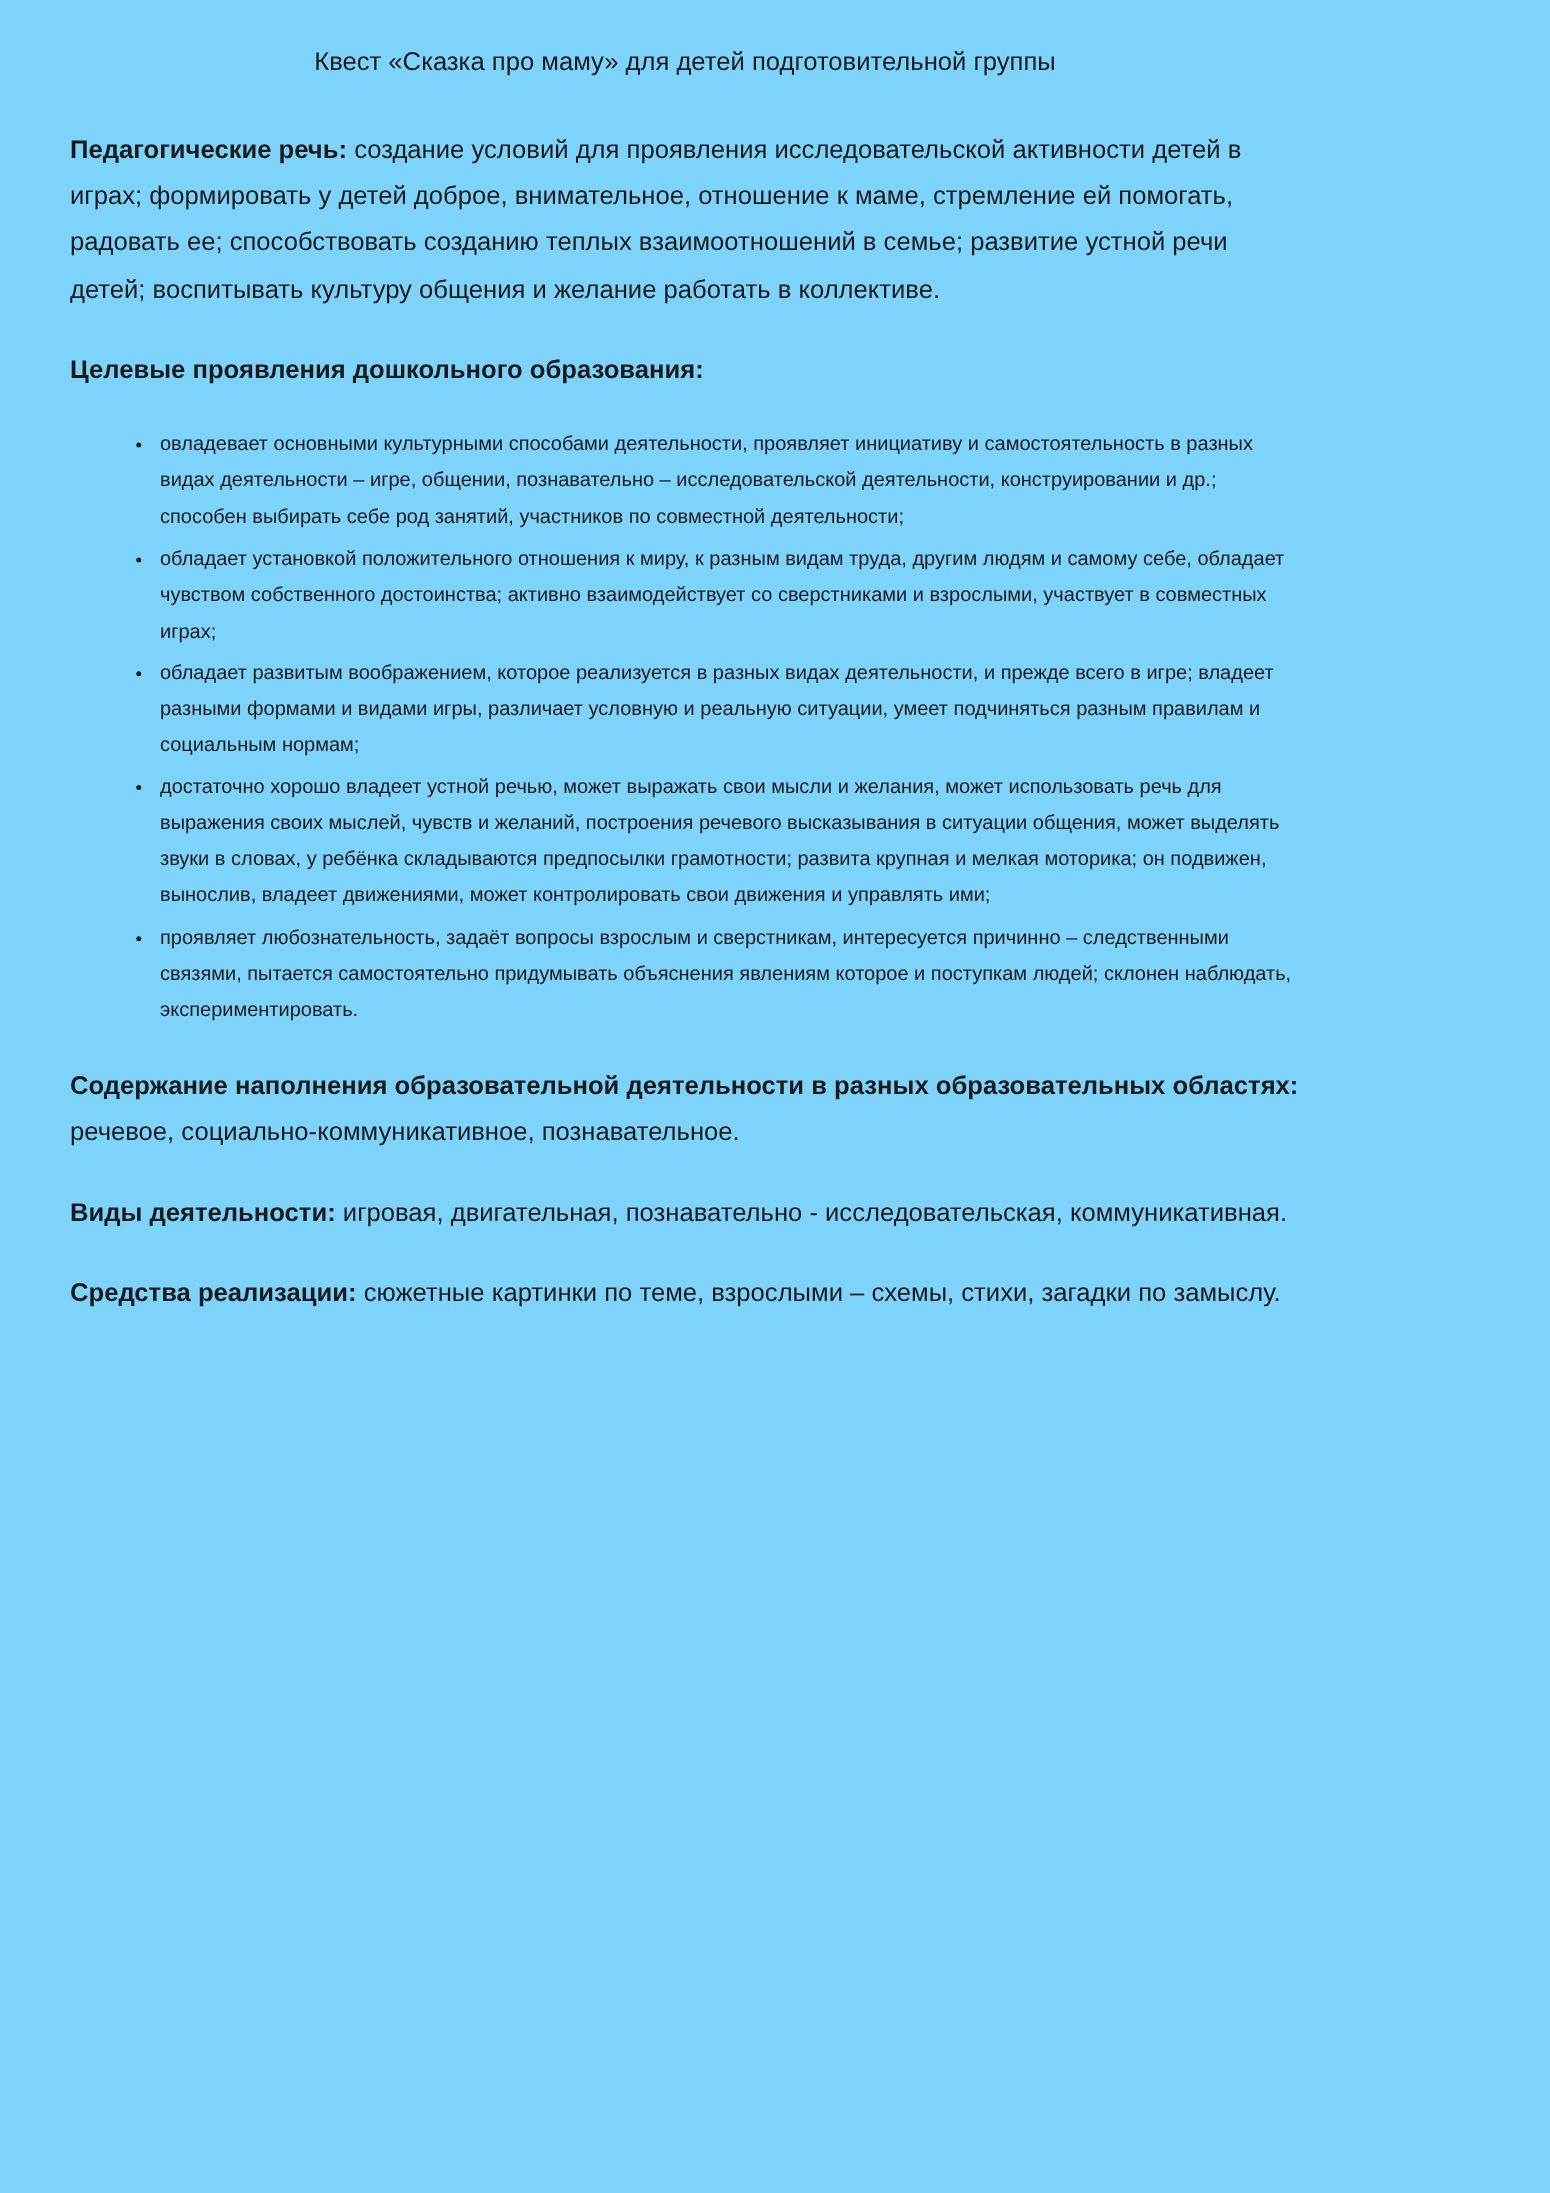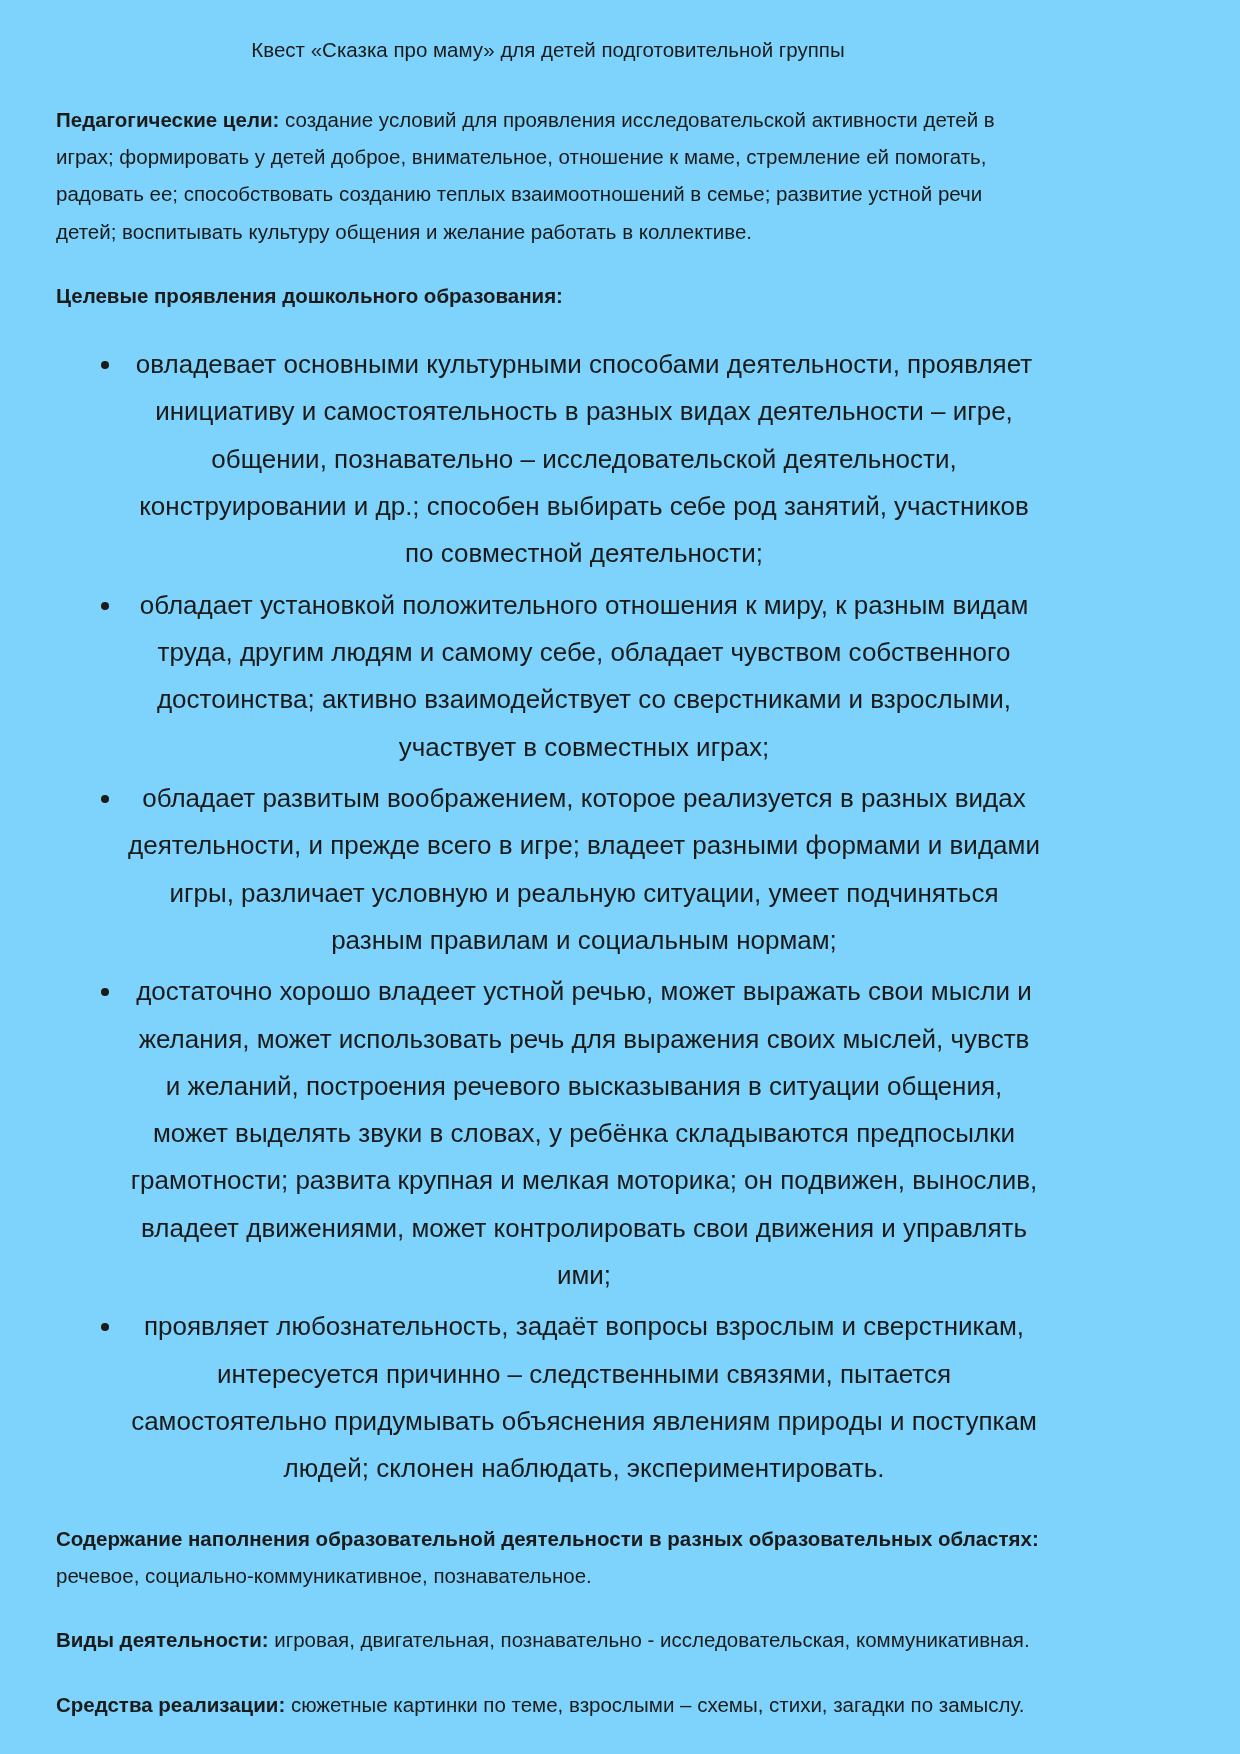--- a/index.html
+++ b/index.html
@@ -36,46 +36,45 @@
   }
   .bold {
     font-weight: 700;
   }
   ul.bullets {
     margin: 0 0 27px 0;
     padding: 0 0 0 68px;
     list-style-type: disc;
   }
   ul.bullets li {
-    font-size: 26px;
+    font-size: 16px;
     line-height: 1.82;
     margin: 0 0 4px 0;
     padding-left: 4px;
-    text-align: center;
   }
 </style>
 </head>
 <body>
 
 <div class="page">
 
   <h1 class="doc-title">Квест «Сказка про маму» для детей подготовительной группы</h1>
 
   <p class="para">
-    <span class="bold">Педагогические цели:</span><span> создание условий для проявления исследовательской активности детей в играх; формировать у детей доброе, внимательное, отношение к маме, стремление ей помогать, радовать ее; способствовать созданию теплых взаимоотношений в семье; развитие устной речи детей; воспитывать культуру общения и желание работать в коллективе.</span>
+    <span class="bold">Педагогические речь:</span><span> создание условий для проявления исследовательской активности детей в играх; формировать у детей доброе, внимательное, отношение к маме, стремление ей помогать, радовать ее; способствовать созданию теплых взаимоотношений в семье; развитие устной речи детей; воспитывать культуру общения и желание работать в коллективе.</span>
   </p>
 
   <p class="para bold">Целевые проявления дошкольного образования:</p>
 
   <ul class="bullets">
     <li>овладевает основными культурными способами деятельности, проявляет инициативу и самостоятельность в разных видах деятельности – игре, общении, познавательно – исследовательской деятельности, конструировании и др.; способен выбирать себе род занятий, участников по совместной деятельности;</li>
     <li>обладает установкой положительного отношения к миру, к разным видам труда, другим людям и самому себе, обладает чувством собственного достоинства; активно взаимодействует со сверстниками и взрослыми, участвует в совместных играх;</li>
     <li>обладает развитым воображением, которое реализуется в разных видах деятельности, и прежде всего в игре; владеет разными формами и видами игры, различает условную и реальную ситуации, умеет подчиняться разным правилам и социальным нормам;</li>
     <li>достаточно хорошо владеет устной речью, может выражать свои мысли и желания, может использовать речь для выражения своих мыслей, чувств и желаний, построения речевого высказывания в ситуации общения, может выделять звуки в словах, у ребёнка складываются предпосылки грамотности; развита крупная и мелкая моторика; он подвижен, вынослив, владеет движениями, может контролировать свои движения и управлять ими;</li>
-    <li>проявляет любознательность, задаёт вопросы взрослым и сверстникам, интересуется причинно – следственными связями, пытается самостоятельно придумывать объяснения явлениям природы и поступкам людей; склонен наблюдать, экспериментировать.</li>
+    <li>проявляет любознательность, задаёт вопросы взрослым и сверстникам, интересуется причинно – следственными связями, пытается самостоятельно придумывать объяснения явлениям которое и поступкам людей; склонен наблюдать, экспериментировать.</li>
   </ul>
 
   <p class="para">
     <span class="bold">Содержание наполнения образовательной деятельности в разных образовательных областях:</span><span> речевое, социально-коммуникативное, познавательное.</span>
   </p>
 
   <p class="para">
     <span class="bold">Виды деятельности:</span><span> игровая, двигательная, познавательно - исследовательская, коммуникативная.</span>
   </p>
 

